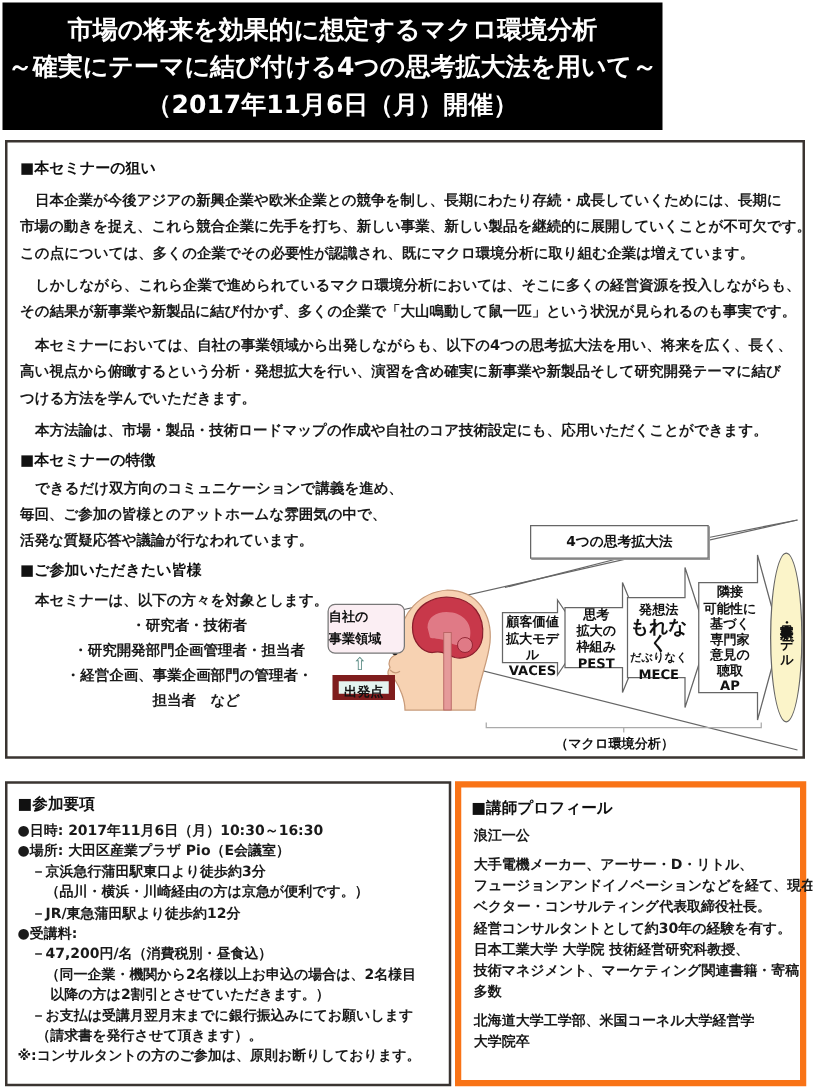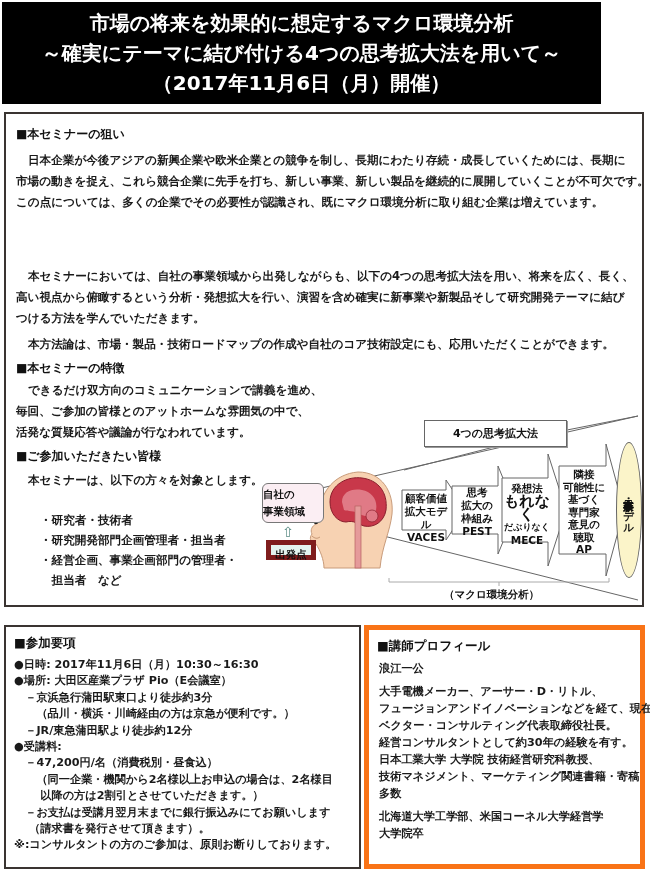--- a/index.html
+++ b/index.html
@@ -1,36 +1,36 @@
 <!DOCTYPE html>
 <html><head>
 <meta charset="utf-8">
 <style>
   * { box-sizing: border-box; margin: 0; padding: 0; }
   html, body { width: 650px; height: 872px; background: #ffffff; overflow: hidden; }
   body { position: relative; font-family: "DejaVu Sans", "Liberation Sans", sans-serif; color: #111; }
 
   .header {
-    position: absolute; left: 2px; top: 2px; width: 599px; height: 102px;
+    position: absolute; left: 2px; top: 2px; width: 528px; height: 102px;
     background: #000; color: #fff; text-align: center;
     display: flex; flex-direction: column; justify-content: center;
   }
   .header .t1, .header .t2, .header .t3 { font-size: 20px; font-weight: bold; line-height: 30px; letter-spacing: 0px; }
 
   .main-box {
     position: absolute; left: 4px; top: 112px; width: 640px; height: 495px;
     border: 2px solid #3a3431; background: #fff;
   }
   .sec-title { position: absolute; font-size: 12px; font-weight: bold; line-height: 16px; }
   .para { position: absolute; font-size: 11.6px; line-height: 21px; font-weight: bold; color: #1a1a1a; }
   .para .indent { display: inline-block; width: 12px; }
   .para .line { display: block; white-space: nowrap; }
 
   .audience-list { position: absolute; font-size: 11.6px; line-height: 20px; font-weight: bold; color: #1a1a1a; }
-  .audience-list .li { white-space: nowrap; }
+  .audience-list .li { white-space: nowrap; text-align: center; }
 
   
   .diagram { position: absolute; left: 248px; top: 296px; width: 390px; height: 195px; }
   .d-abs { position: absolute; }
   .method-title {
     left: 170px; top: 10px; width: 143px; height: 27px; border: 1px solid #666;
     background: #fff; font-size: 11px; font-weight: bold; text-align: center; line-height: 25px;
     box-shadow: 1px 1px 0 #999;
   }
   .own-domain {
@@ -76,20 +76,24 @@
 
 <div class="main-box">
   <div class="sec-title" style="left:10px; top:12px;">■本セミナーの狙い</div>
 
   <div class="para" style="left:10px; top:36px;">
     <span class="line"><span class="indent"></span><span>日本企業が今後アジアの新興企業や欧米企業との競争を制し、長期にわたり存続・成長していくためには、長期に</span></span>
     <span class="line">市場の動きを捉え、これら競合企業に先手を打ち、新しい事業、新しい製品を継続的に展開していくことが不可欠です。</span>
     <span class="line">この点については、多くの企業でその必要性が認識され、既にマクロ環境分析に取り組む企業は増えています。</span>
   </div>
 
+  <div class="para" style="left:10px; top:104px;">
+    <span class="line"><span class="indent"></span><span>しかしながら、これら企業で進められているマクロ環境分析においては、そこに多くの経営資源を投入しながらも、</span></span>
+    <span class="line">その結果が新事業や新製品に結び付かず、多くの企業で「大山鳴動して鼠一匹」という状況が見られるのも事実です。</span>
+  </div>
 
   <div class="para" style="left:10px; top:152px;">
     <span class="line"><span class="indent"></span><span>本セミナーにおいては、自社の事業領域から出発しながらも、以下の4つの思考拡大法を用い、将来を広く、長く、</span></span>
     <span class="line">高い視点から俯瞰するという分析・発想拡大を行い、演習を含め確実に新事業や新製品そして研究開発テーマに結び</span>
     <span class="line">つける方法を学んでいただきます。</span>
   </div>
 
   <div class="para" style="left:10px; top:220px;">
     <span class="line"><span class="indent"></span><span>本方法論は、市場・製品・技術ロードマップの作成や自社のコア技術設定にも、応用いただくことができます。</span></span>
   </div>
@@ -97,21 +101,21 @@
   <div class="sec-title" style="left:10px; top:246px;">■本セミナーの特徴</div>
   <div class="para" style="left:10px; top:266px;">
     <span class="line"><span class="indent"></span><span>できるだけ双方向のコミュニケーションで講義を進め、</span></span>
     <span class="line">毎回、ご参加の皆様とのアットホームな雰囲気の中で、</span>
     <span class="line">活発な質疑応答や議論が行なわれています。</span>
   </div>
 
   <div class="sec-title" style="left:10px; top:334px;">■ご参加いただきたい皆様</div>
   <div class="audience-list" style="left:22px; top:356px;">
     <div class="li">本セミナーは、以下の方々を対象とします。</div>
-    <div class="li" style="padding-left:12px;margin-top:20px;">・研究者・技術者</div>
+    <div class="li" style="padding-left:12px;">・研究者・技術者</div>
     <div class="li" style="padding-left:12px;">・研究開発部門企画管理者・担当者</div>
     <div class="li" style="padding-left:12px;">・経営企画、事業企画部門の管理者・</div>
     <div class="li" style="padding-left:12px;">　担当者　など</div>
   </div>
 
   <div class="diagram">
     <svg class="d-abs" style="left:0;top:0;" width="390" height="195" viewBox="0 0 390 195">
 
       <line x1="50" y1="82" x2="384" y2="6" stroke="#666" stroke-width="1"></line>
       <line x1="58" y1="108" x2="384" y2="190" stroke="#666" stroke-width="1"></line>

